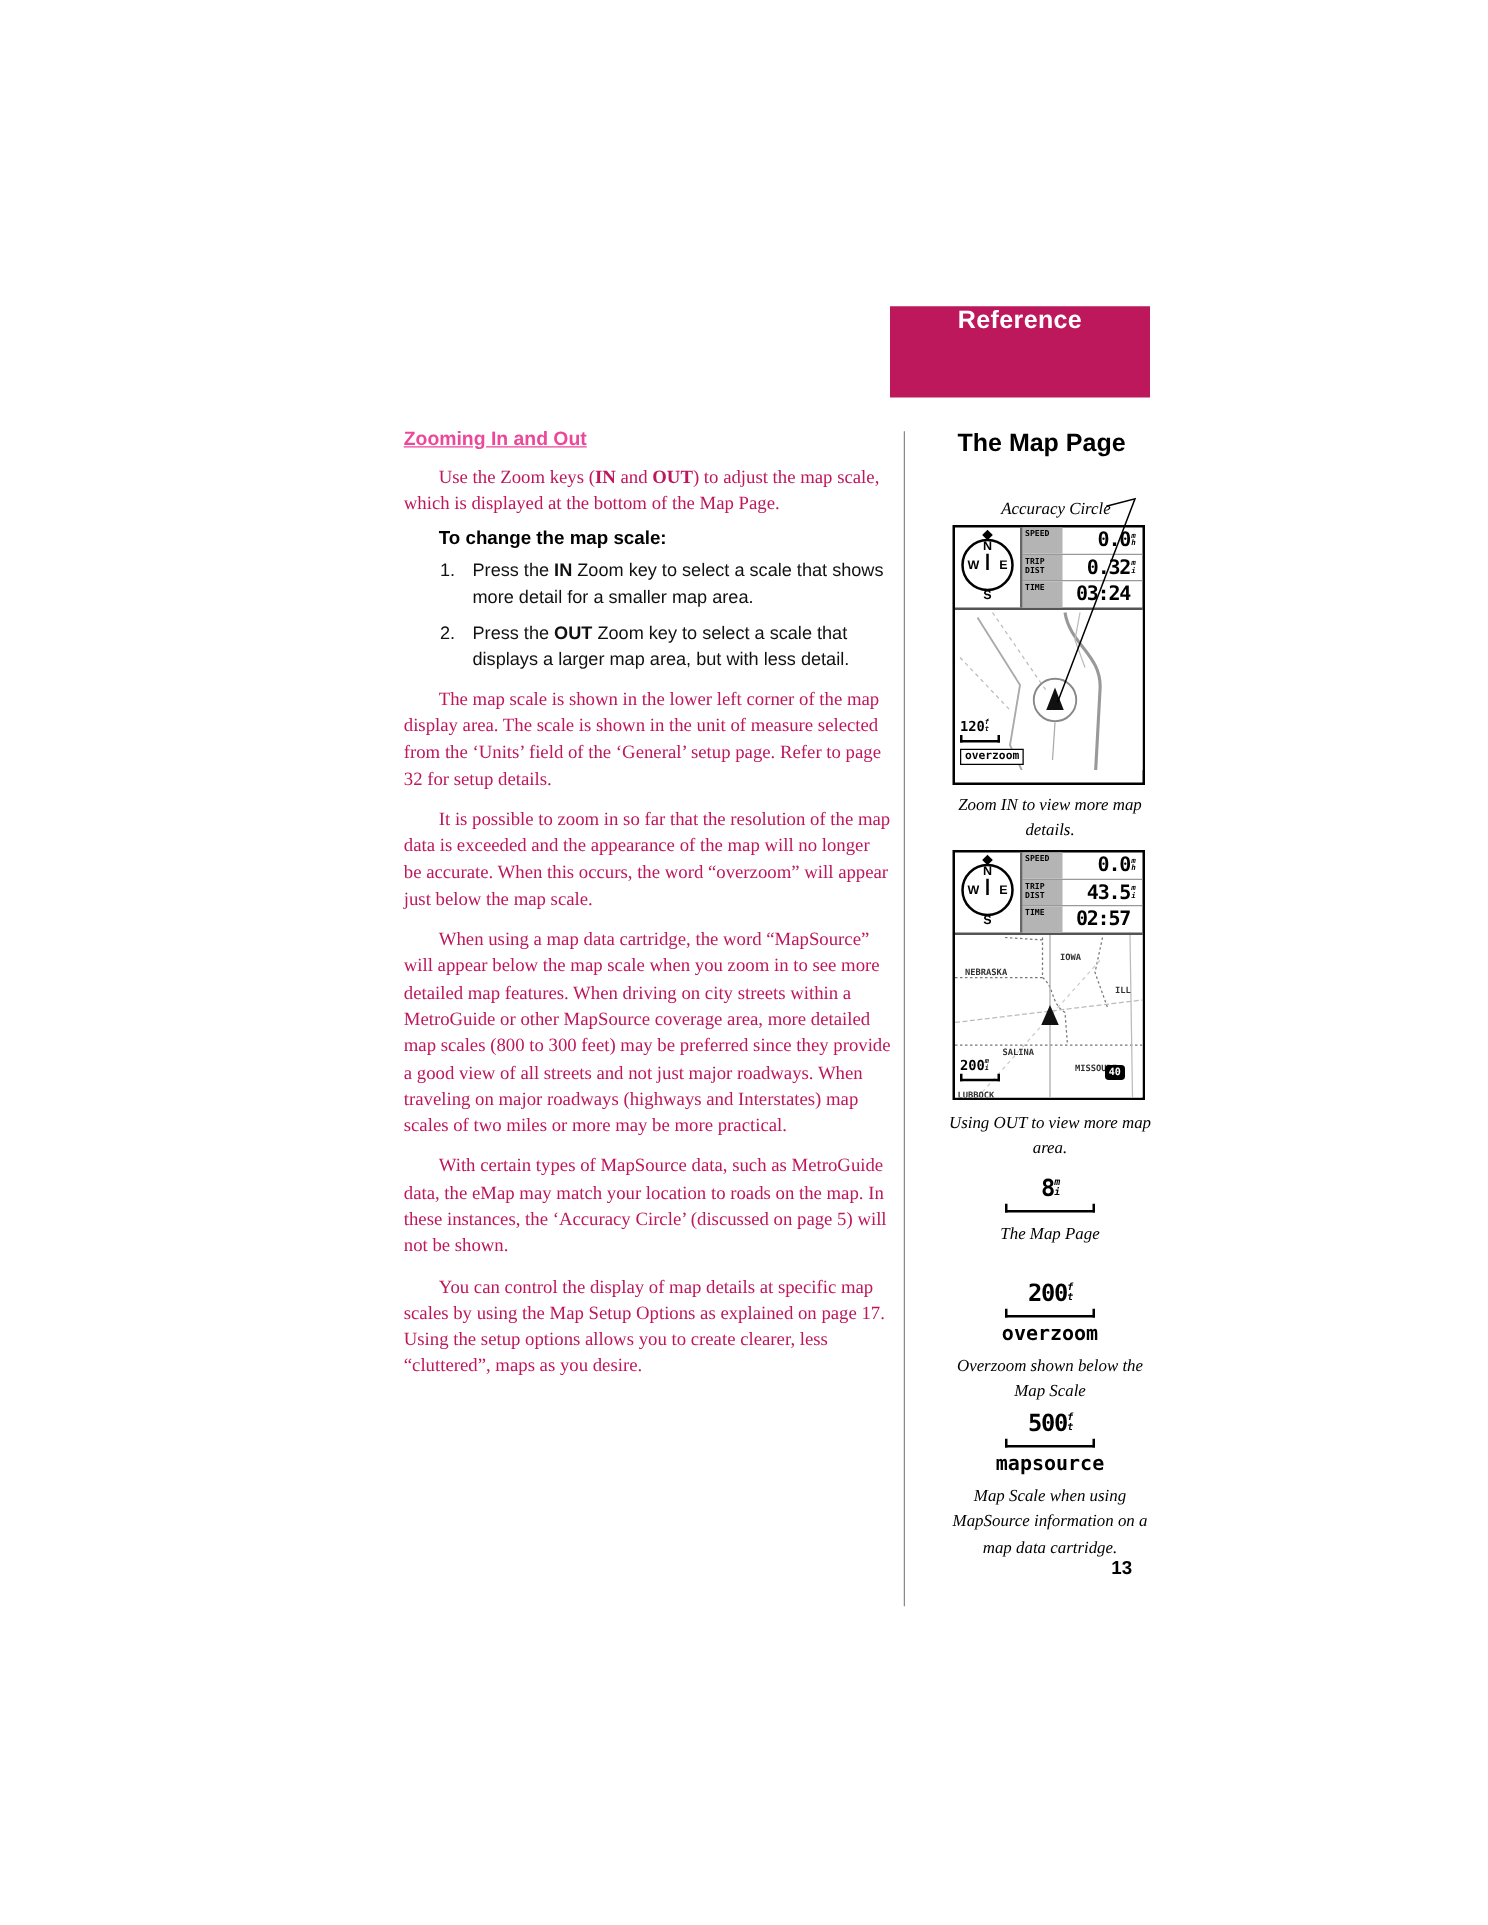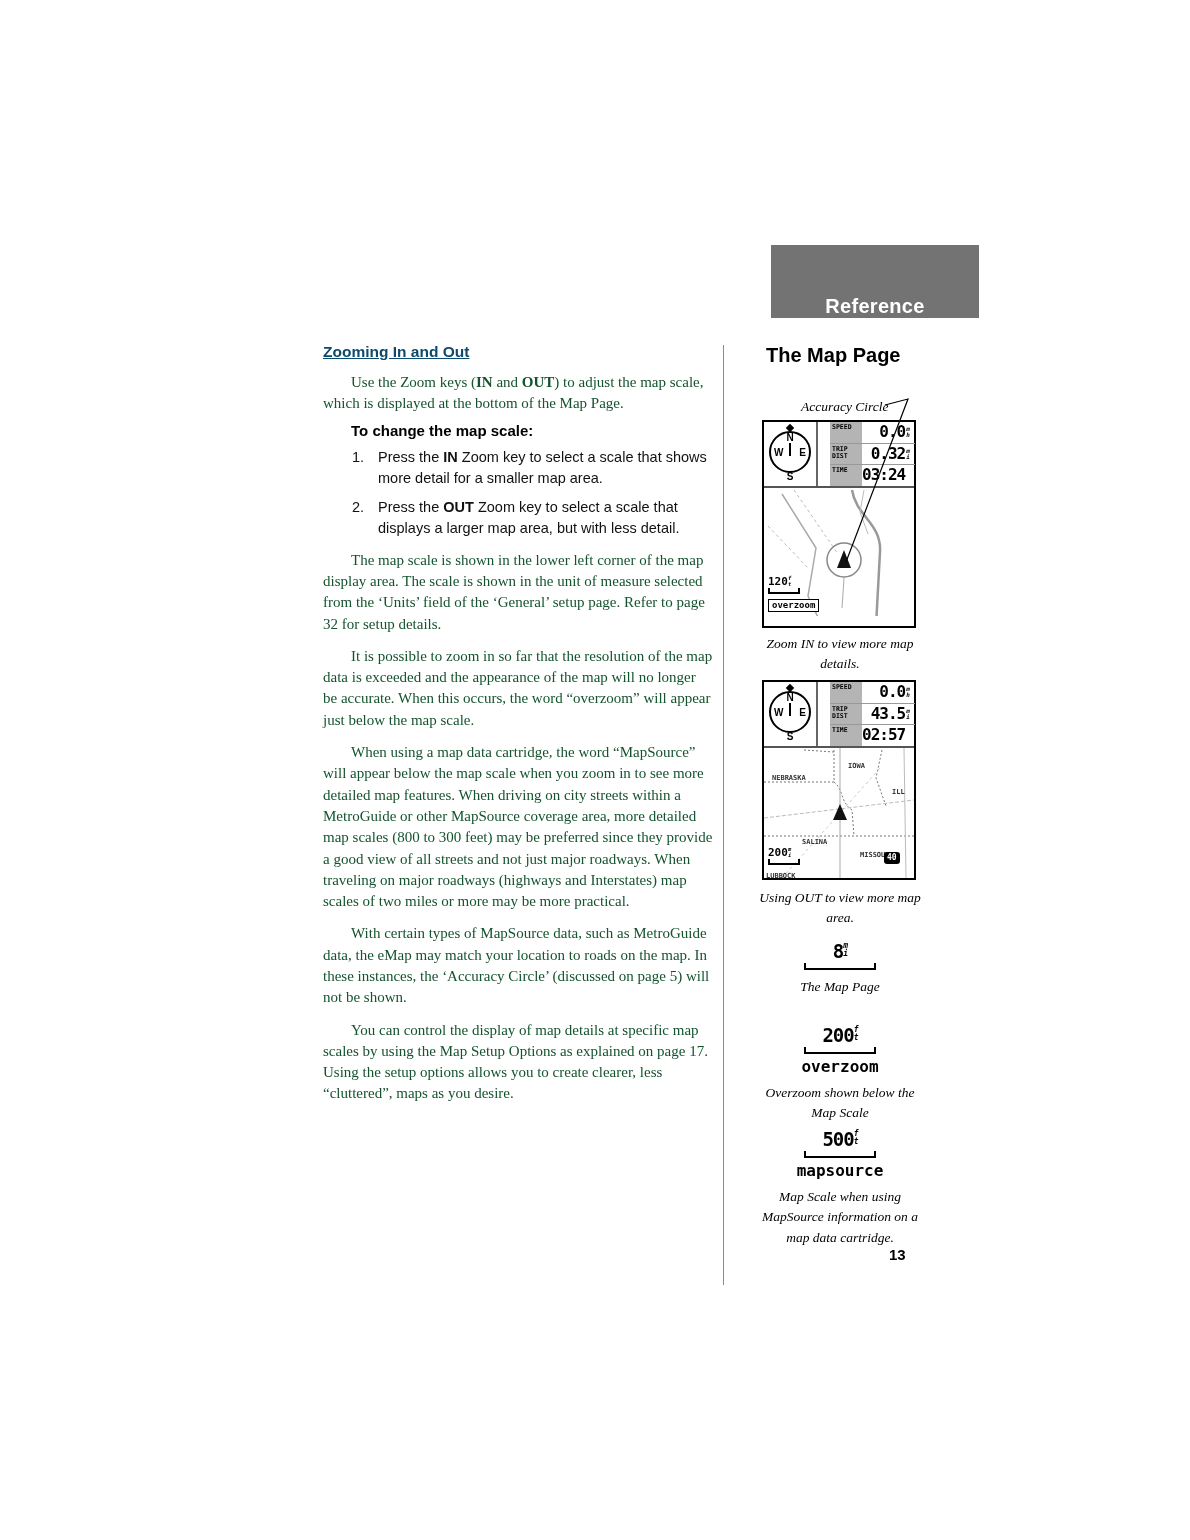--- a/index.html
+++ b/index.html
@@ -3,33 +3,33 @@
 <meta charset="utf-8">
 <style>
   * { box-sizing: border-box; margin: 0; padding: 0; }
   html,body { background:#fff; }
   .page {
     position: relative; width: 1190px; height: 1540px; background: #fff;
     font-family: "Liberation Serif", serif; color:#1a1a1a; overflow: hidden;
   }
   
   .ref-badge {
-    position:absolute; left:771px; top:245px; width:208px; height:73px;
-    background:#737373; color:#fff; display:flex; align-items:flex-end; justify-content:center;
+    position:absolute; left:712px; top:245px; width:208px; height:73px;
+    background:#be185d; color:#fff; display:flex; align-items:flex-start; justify-content:center;
     font: bold 20px "Liberation Sans", sans-serif; letter-spacing:.3px;
   }
   .divider { position:absolute; left:723px; top:345px; width:1px; height:940px; background:#8a8a8a; }
 
   
   .left-col { position:absolute; left:323px; top:343px; width:390px; }
   .section-heading {
     font: bold 15.5px "Liberation Sans", sans-serif; text-decoration: underline;
-    margin: 0 0 10px 0; color:#0c4a6e;
+    margin: 0 0 10px 0; color:#ec4899;
   }
-  .body { font: 15px/1.42 "Liberation Serif", serif; color:#14532d; margin: 11px 0 7px 0; }
+  .body { font: 15px/1.42 "Liberation Serif", serif; color:#be185d; margin: 11px 0 7px 0; }
   .indent { text-indent: 28px; }
   .subheading { font: bold 15px "Liberation Sans", sans-serif; margin: 7px 0 8px 28px; color:#000; }
   .steps { margin: 0 0 8px 29px; }
   .step { display:flex; font: 14.5px/1.45 "Liberation Sans", sans-serif; margin-bottom: 8px; color:#111; }
   .step .num { width: 26px; flex: 0 0 26px; }
   .step .li-text { flex: 1; }
   b { font-weight: bold; }
 
   
   .rc-title { position:absolute; left:766px; top:344px; font: bold 20px "Liberation Sans", sans-serif; color:#000; }
@@ -44,21 +44,21 @@
   .gps-top { height:66px; border-bottom:2px solid #555; display:flex; }
   .compass { width:54px; flex:0 0 54px; position:relative; border-right:2px solid #666; }
   .c-circle { position:absolute; left:5px; top:9px; width:42px; height:42px; border:2.5px solid #000; border-radius:50%; }
   .cdir { position:absolute; font: bold 10px "Liberation Sans", sans-serif; color:#000; }
   .cn { left:50%; top:10px; transform:translateX(-50%); }
   .cw { left:10px; top:25px; }
   .ce { right:10px; top:25px; }
   .cs { left:50%; bottom:4px; transform:translateX(-50%); }
   .c-diamond { position:absolute; left:50%; top:3px; width:6px; height:6px; background:#000; transform:translateX(-50%) rotate(45deg); }
   .c-needle { position:absolute; left:50%; top:21px; width:2px; height:13px; background:#000; transform:translateX(-50%); }
-  .fields { flex:1; display:flex; flex-direction:column;margin-left:12px; }
+  .fields { flex:1; display:flex; flex-direction:column; }
   .frow { flex:1; display:flex; align-items:stretch; border-bottom:1px solid #999; }
   .frow:last-child { border-bottom:none; }
   .flabel {
     width:32px; flex:0 0 32px; background:#b4b4b4; color:#000;
     font: bold 6.5px/1.15 "DejaVu Sans Mono", monospace; padding:2px 1px 0 2px;
     text-transform:uppercase; overflow:hidden;
   }
   .fvalue { flex:1; text-align:right; font: bold 16px/20px "DejaVu Sans Mono", monospace; letter-spacing:-1px; color:#000; padding-right:1px; }
   .funit { width:9px; flex:0 0 9px; display:flex; flex-direction:column; justify-content:center; font: bold 6px/1 "DejaVu Sans Mono", monospace; color:#000; }
   .gps-map { position:relative; overflow:hidden; background:#fff; }

